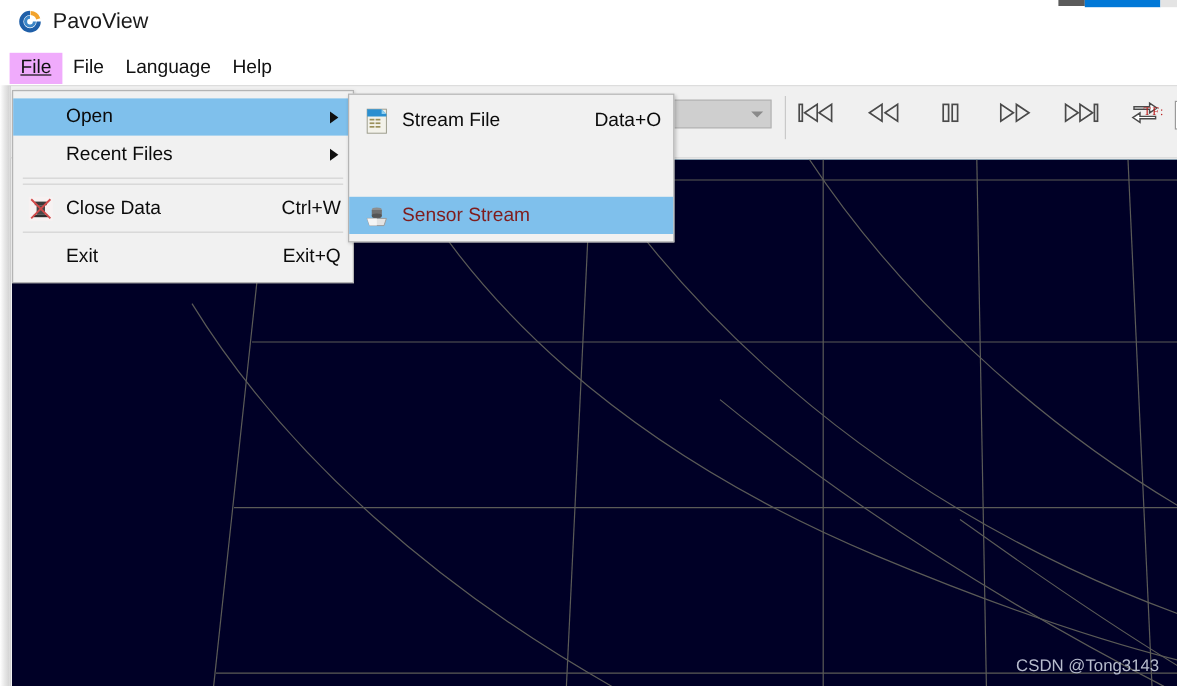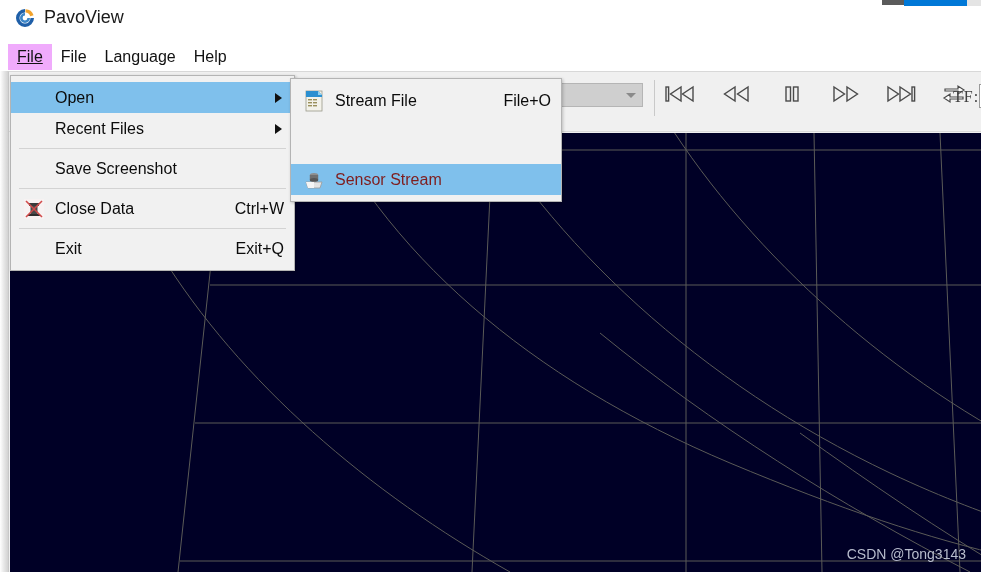--- a/index.html
+++ b/index.html
@@ -104,21 +104,21 @@
     background: #c9c9c9;
   }
   .tb-btn {
     position: absolute; top: 10px;
     width: 38px; height: 28px;
     display: flex; align-items: center; justify-content: center;
   }
   .tf-label {
     position: absolute; left: 944px; top: 16px;
     font-family: "Liberation Serif", serif;
-    font-size: 16px; color: #404040; letter-spacing: 1px;
+    font-size: 10px; color: #b91c1c; letter-spacing: 1px;
   }
   .tf-field {
     position: absolute; left: 970px; top: 12px;
     width: 30px; height: 24px;
     background: #ffffff;
     border: 1px solid #9a9a9a;
     font-family: "Liberation Serif", serif;
     font-size: 16px; color: #111; padding-left: 3px; line-height: 22px;
   }
 
@@ -312,23 +312,20 @@
     </div>
 
     <div class="menu-row">
       <span>Recent Files</span>
       <span class="mi-sub"></span>
     </div>
 
     <div class="menu-sep"></div>
 
 
-    <div class="menu-row">
-      <span>Save Screenshot</span>
-    </div>
 
     <div class="menu-sep"></div>
 
     <div class="menu-row">
       <span class="mi-icon">
         <svg width="22" height="22" viewBox="0 0 22 22">
           <rect x="1" y="1" width="20" height="20" fill="#f7f2f2"></rect>
           <rect x="6" y="5" width="10" height="3" fill="#3a3a3a"></rect>
           <rect x="7.5" y="8" width="7" height="8" fill="#4a4a4a"></rect>
           <rect x="5" y="16" width="12" height="2" fill="#2e2e2e"></rect>
@@ -359,21 +356,21 @@
             <rect x="5" y="9" width="4" height="1.4"></rect>
               <rect x="10" y="9" width="4" height="1.4"></rect>
             <rect x="5" y="12" width="4" height="1.4"></rect>
               <rect x="10" y="12" width="4" height="1.4"></rect>
             <rect x="5" y="15" width="4" height="1.4"></rect>
               <rect x="10" y="15" width="4" height="1.4"></rect>
           </g>
         </svg>
       </span>
       <span>Stream File</span>
-      <span class="mi-accel">File+O</span>
+      <span class="mi-accel">Data+O</span>
     </div>
 
     <div class="menu-row hl disabled">
       <span class="mi-icon">
         <svg width="22" height="22" viewBox="0 0 22 22">
           <ellipse cx="11" cy="6" rx="4.2" ry="2" fill="#8e8e8e"></ellipse>
           <rect x="6.8" y="6" width="8.4" height="5" fill="#6f6f6f"></rect>
           <ellipse cx="11" cy="11" rx="4.2" ry="2" fill="#555555"></ellipse>
           <path d="M3 13 L19 13 L17 19 L5 19 Z" fill="#e3e3e3" stroke="#9a9a9a" stroke-width="0.8"></path>
           <path d="M3 13 L11 13 L11 19 L5 19 Z" fill="#f5f5f5"></path>

